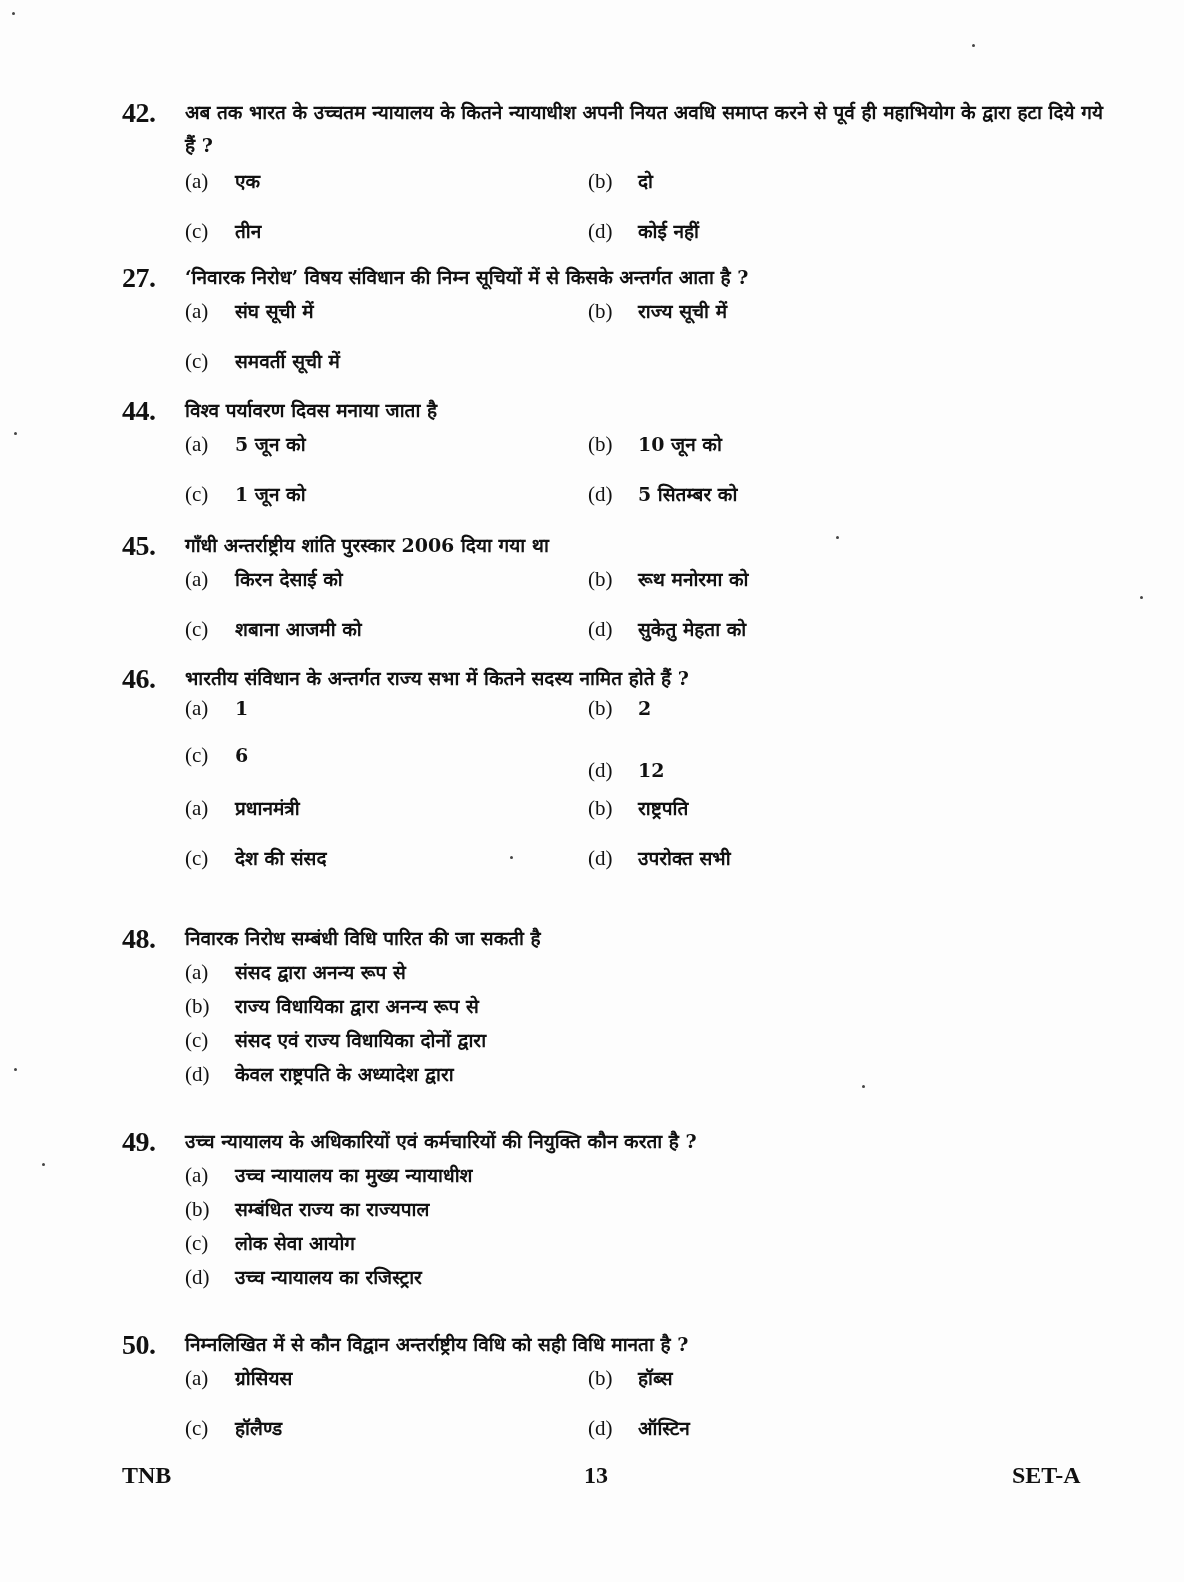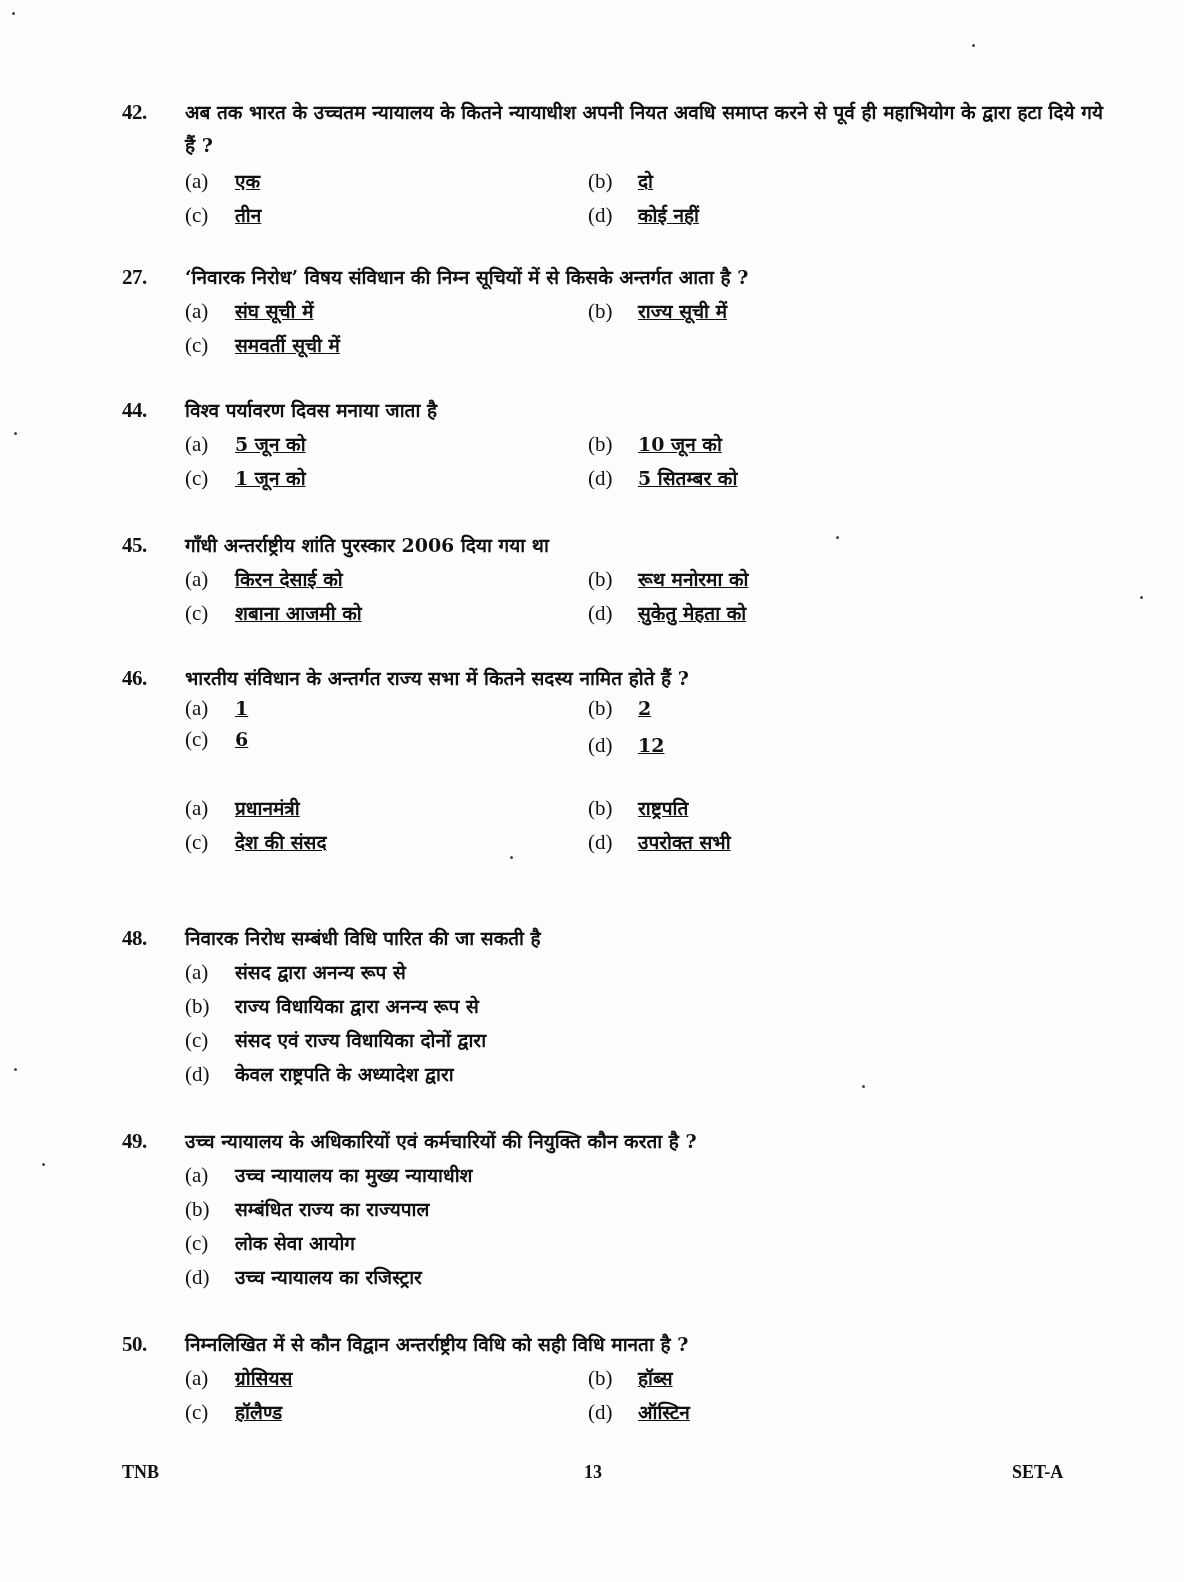--- a/index.html
+++ b/index.html
@@ -32,33 +32,32 @@
     font-size: 19px;
     line-height: 33px;
     font-weight: bold;
   }
   .q-num {
     position: absolute;
     left: 0;
     top: 0;
     font-family: "Liberation Serif", serif;
     font-weight: bold;
-    font-size: 21px;
+    font-size: 28px;
     letter-spacing: -0.5px;
   }
   .q-text {
     display: block;
   }
   .opts-grid {
     position: relative;
     margin-left: 63px;
     display: grid;
     grid-template-columns: 403px 400px;
-    row-gap: 0;
-    text-decoration: underline;
+    row-gap: 16px;
   }
   .opts-list {
     position: relative;
     margin-left: 63px;
   }
   .opt {
     font-size: 19px;
     line-height: 34px;
     font-weight: bold;
     white-space: nowrap;
@@ -68,21 +67,21 @@
     width: 50px;
     font-family: "Liberation Serif", serif;
     font-weight: normal;
     font-size: 21px;
   }
   .footer {
     position: absolute;
     top: 1462px;
     font-family: "Liberation Serif", serif;
     font-weight: bold;
-    font-size: 18px;
+    font-size: 24px;
   }
   .dot {
     position: absolute;
     width: 3px; height: 3px;
     border-radius: 50%;
     background: #444;
   }
 </style>
 </head>
 <body>
@@ -142,21 +141,21 @@
 
   <div class="q" style="top:662px;">
     <div class="q-head">
       <span class="q-num">46.</span>
       <span class="q-text">भारतीय संविधान के अन्तर्गत राज्य सभा में कितने सदस्य नामित होते हैं ?</span>
     </div>
     <div class="opts-grid" style="margin-top:-2px;">
       <div class="opt" style="line-height:31px;"><span class="opt-key">(a)</span><span>1</span></div>
       <div class="opt" style="line-height:31px;"><span class="opt-key">(b)</span><span>2</span></div>
       <div class="opt" style="line-height:31px;"><span class="opt-key">(c)</span><span>6</span></div>
-      <div class="opt" style="line-height:43px;"><span class="opt-key">(d)</span><span>12</span></div>
+      <div class="opt" style="line-height:31px;margin-top:15px;"><span class="opt-key">(d)</span><span>12</span></div>
     </div>
   </div>
 
   <div class="q" style="top:791px;">
     <div class="opts-grid">
       <div class="opt"><span class="opt-key">(a)</span><span>प्रधानमंत्री</span></div>
       <div class="opt"><span class="opt-key">(b)</span><span>राष्ट्रपति</span></div>
       <div class="opt"><span class="opt-key">(c)</span><span>देश की संसद</span></div>
       <div class="opt"><span class="opt-key">(d)</span><span>उपरोक्त सभी</span></div>
     </div>

